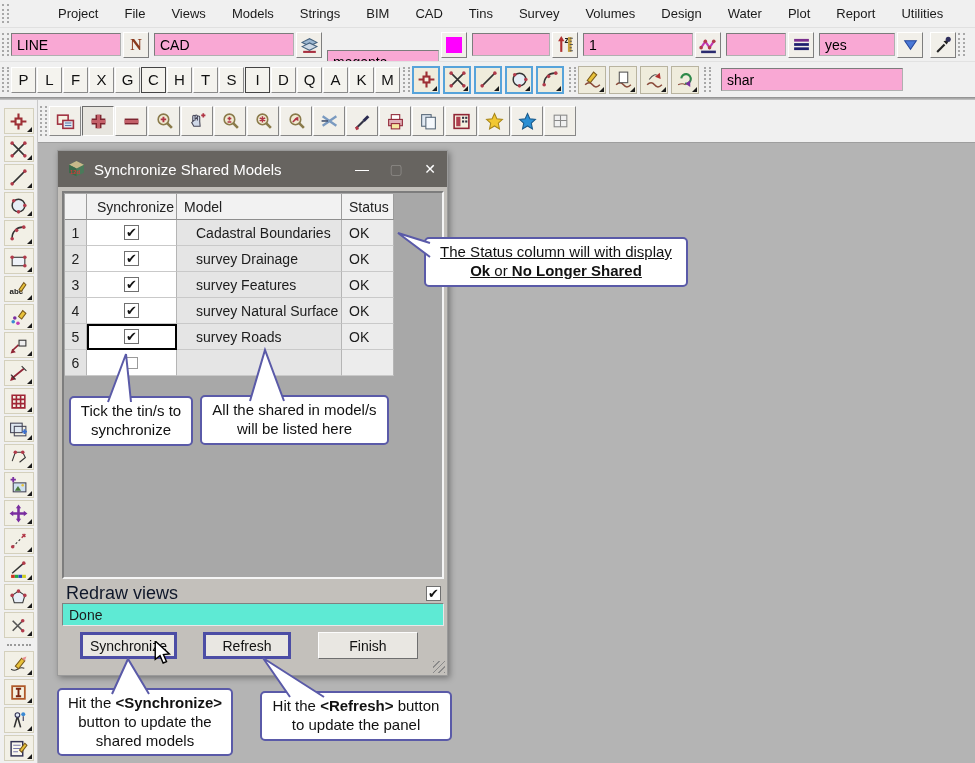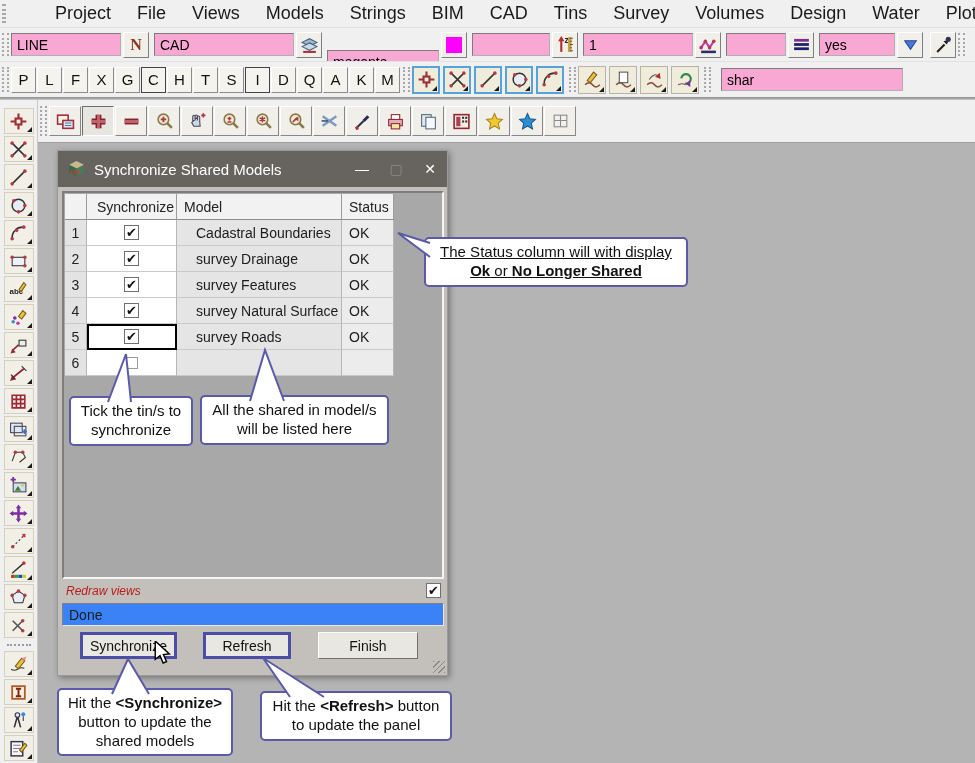--- a/index.html
+++ b/index.html
@@ -4,21 +4,21 @@
 <style>
   * { margin:0; padding:0; box-sizing:border-box; }
   html,body { width:975px; height:763px; overflow:hidden; }
   body { font-family:"Liberation Sans", sans-serif; background:#f0f0f0; position:relative; }
 
   
   #menubar { position:absolute; left:0; top:0; width:975px; height:28px; background:#f0f0f0;
              display:flex; align-items:center; gap:0; border-bottom:1px solid #e0e0e0; overflow:hidden; white-space:nowrap;}
   .grip { width:7px; height:70%; margin:0 2px; border-left:2px dotted #a8a8a8; border-right:2px dotted #a8a8a8; }
   #app-icon { width:22px; height:22px; margin:0 8px 0 4px; flex:0 0 auto; }
-  .menu-item { padding:0 13px; font-size:18px; color:#1a1a1a; cursor:default; }
+  .menu-item { padding:0 13px; font-size:13px; color:#1a1a1a; cursor:default; }
 
   #toolbar2 { position:absolute; left:0; top:28px; width:975px; height:34px; background:#f0f0f0;
               display:flex; align-items:center; border-bottom:1px solid #e2e2e2; overflow:hidden;}
   .fldgrp { display:flex; align-items:center; margin-right:5px; }
   .tbx { height:23px; border:1px solid #7c7c7c; border-bottom-color:#b0b0b0; border-right-color:#b0b0b0;
          background:#f9a8d4; font:14px "Liberation Sans",sans-serif; padding:0 5px; }
   .tbtn { width:26px; height:26px; margin-left:2px; background:#f1efe9; border:1px solid;
           border-color:#ffffff #7e7e7e #7e7e7e #ffffff; display:flex; align-items:center; justify-content:center; position:relative;}
   .ic { display:flex; align-items:center; justify-content:center; }
   .swatch { width:16px; height:16px; display:inline-block; }
@@ -77,22 +77,22 @@
   .c-status { width:52px; padding-left:7px; background:#ececec; }
   .hrow .cell { background:#f2f2f2; border-right:1px solid #9c9c9c; border-bottom:1px solid #8e8e8e; color:#222; }
   .hrow .c-sync { justify-content:flex-start; padding-left:10px; }
   .hrow .c-model, .hrow .c-status { padding-left:7px; }
   .c-sync.sel { outline:2px solid #000; outline-offset:-2px; }
   .cbx { width:15px; height:15px; background:#fff; border:1px solid #707070; font:bold 13px "DejaVu Sans",sans-serif;
          color:#111; display:flex; align-items:center; justify-content:center; }
   .cbx.small { width:12px; height:12px; border-color:#9a9a9a; }
 
   #redraw-row { position:absolute; left:8px; top:432px; width:375px; display:flex; align-items:center; }
-  #redraw-label { font-size:12px; color:#b91c1c; flex:1;font-style:italic; }
-  #done-field { position:absolute; left:4px; top:452px; width:382px; height:23px; background:#3b82f6;
+  #redraw-label { font-size:18px; color:#0f172a; flex:1; }
+  #done-field { position:absolute; left:4px; top:452px; width:382px; height:23px; background:#5eead4;
                 border:1px solid; border-color:#808080 #e8e8e8 #e8e8e8 #808080; font-size:14px; color:#1c1c1c;
                 display:flex; align-items:center; padding-left:6px; }
   #dlg-buttons { position:absolute; left:0; top:481px; width:100%; height:28px; }
   .btn { position:absolute; height:27px; background:#e9e7e2; border:1px solid; border-color:#fcfcfc #6f6f6f #6f6f6f #fcfcfc;
          font:14px "Liberation Sans",sans-serif; color:#111; display:flex; align-items:center; justify-content:center; }
   .btn.hl { border:3px solid #4c4da5; }
   #btn-sync { left:22px; width:97px; }
   #btn-refresh { left:145px; width:88px; }
   #btn-finish { left:260px; width:100px; }
   #dlg-grip { position:absolute; right:2px; bottom:2px; width:12px; height:12px;

